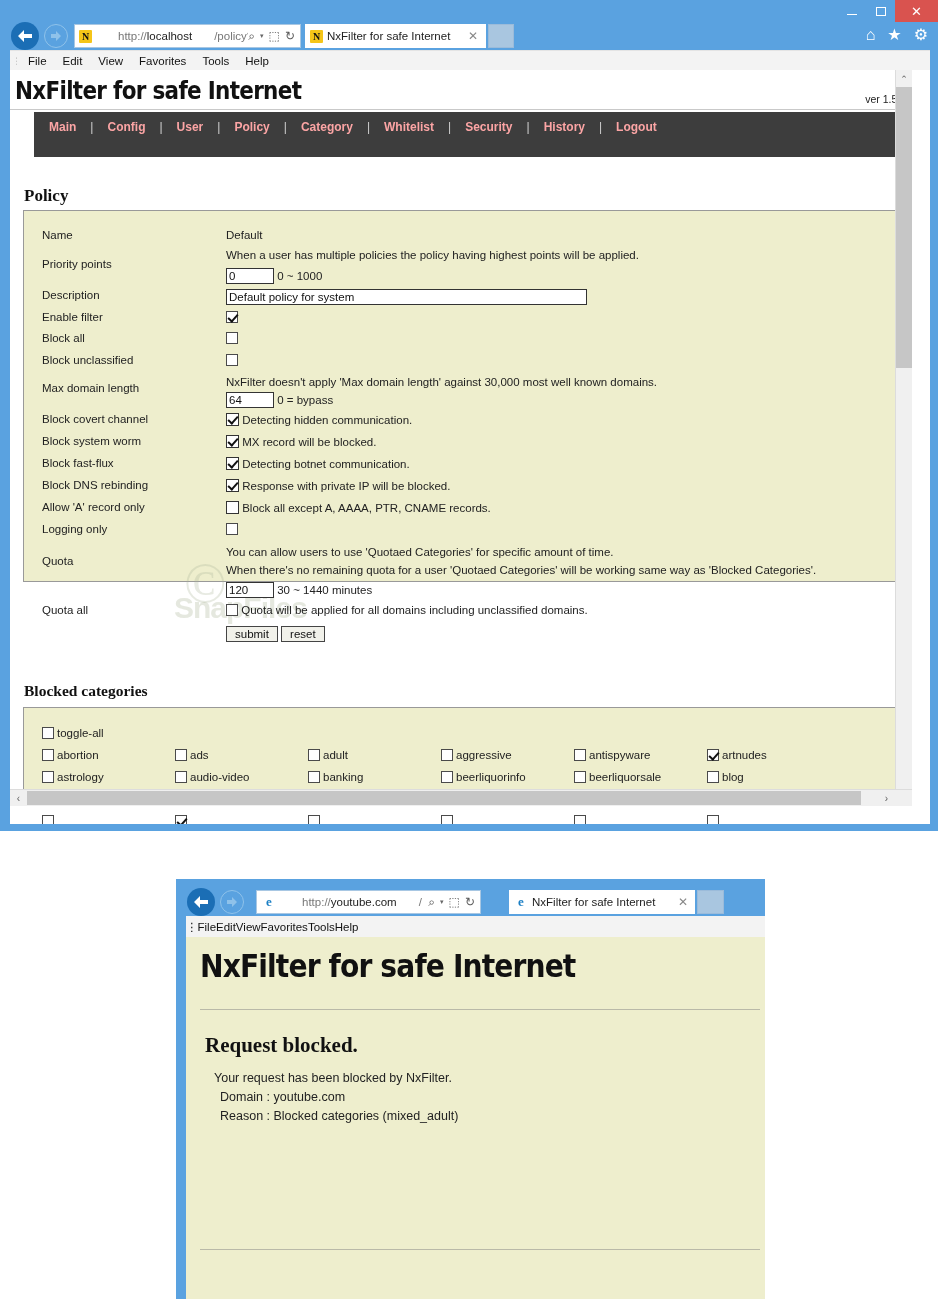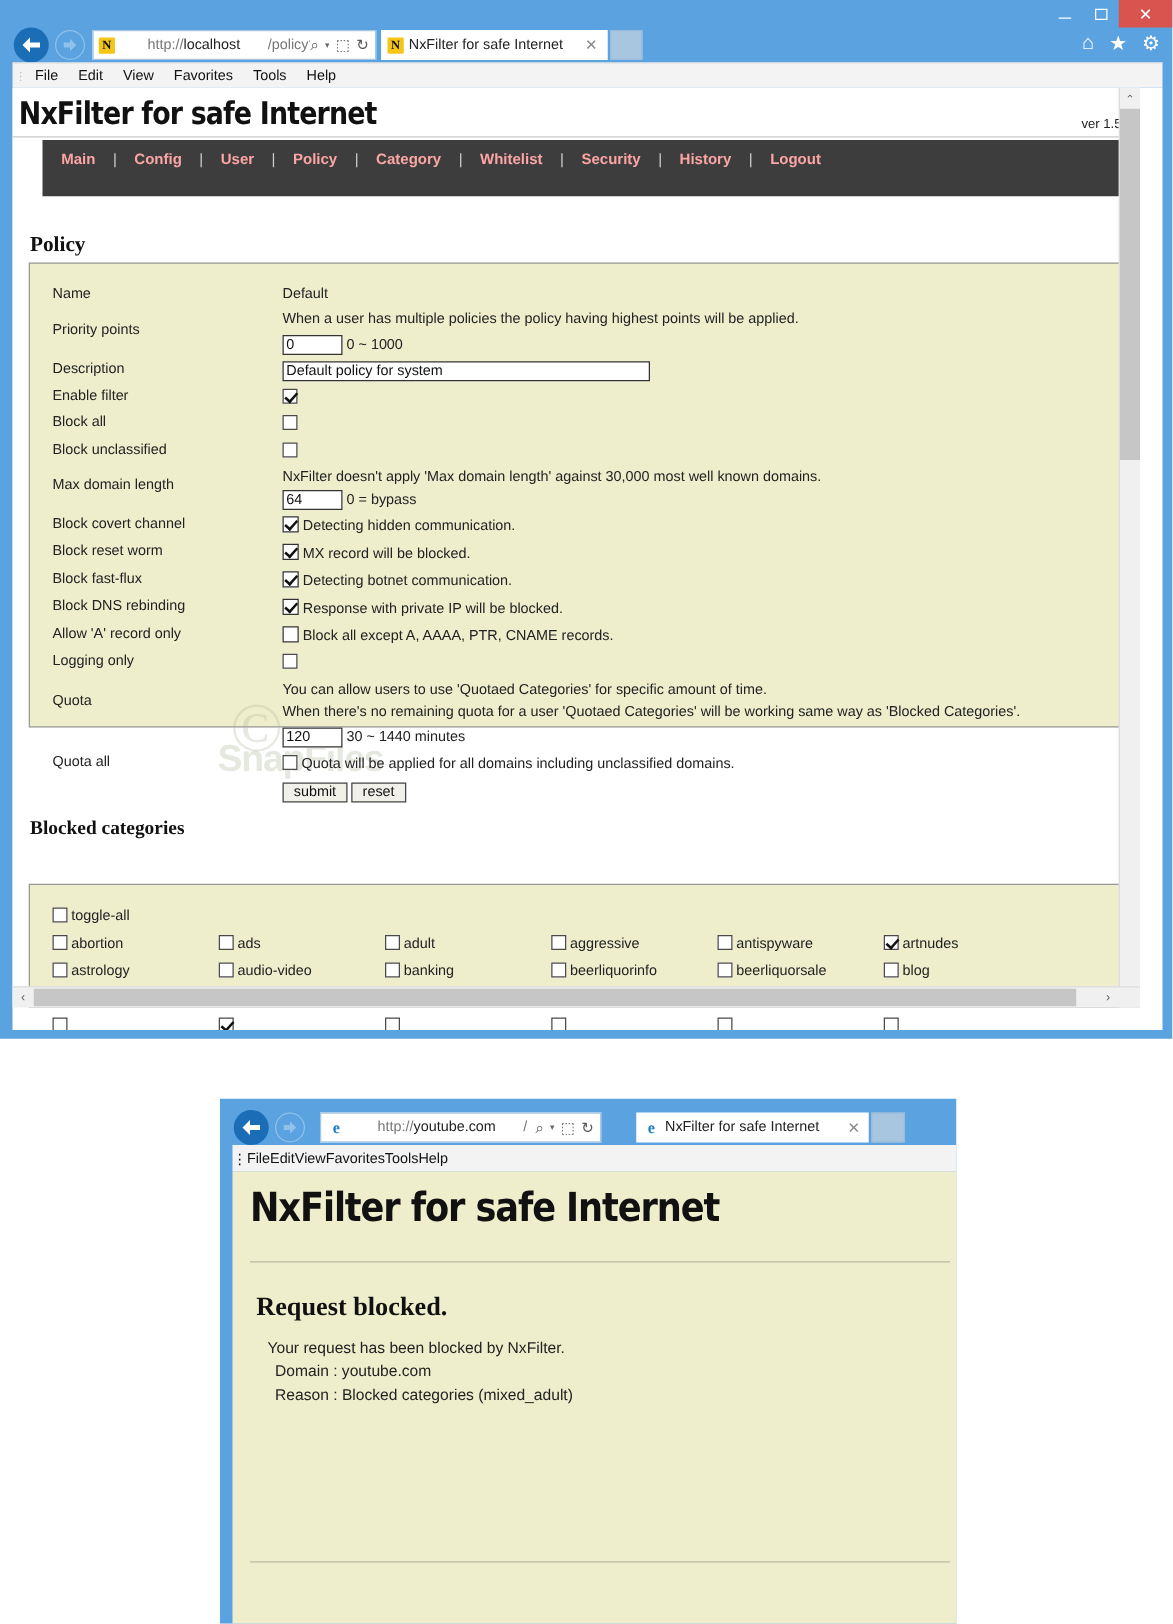--- a/index.html
+++ b/index.html
@@ -173,21 +173,21 @@
     font-weight: bold; font-size: 17px; color: #111;
   }
   .panel {
     position: absolute;
     background: #eeeecd;
     border: 1px solid #999;
     box-sizing: border-box;
   }
   .panel-policy { left: 13px; top: 140px; width: 889px; height: 372px; }
   .h2-blocked {
-    position: absolute; left: 14px; top: 584px;
+    position: absolute; left: 14px; top: 612px;
     font-family: "Liberation Serif", serif;
     font-weight: bold; font-size: 15.5px; color: #111;
   }
   .panel-blocked { left: 13px; top: 637px; width: 889px; height: 99px; }
 
   .frow {
     position: absolute; left: 0; width: 100%;
     font-size: 11.5px; color: #222;
   }
   .flabel { position: absolute; left: 18px; white-space: nowrap; }
@@ -198,21 +198,21 @@
     font-family: "Liberation Sans", sans-serif;
     font-size: 11.5px;
     border: 1px solid #333;
     background: #ffffff;
     box-sizing: border-box;
     padding: 0 2px;
     height: 16px;
     color: #111;
   }
   .tin-num { width: 48px; }
-  .tin-desc { width: 294px; }
+  .tin-desc { width: 361px; }
 
   .cbx {
     display: inline-block; vertical-align: -2px;
     width: 12px; height: 12px;
     border: 1px solid #4a4a4a;
     background: #fefefe;
     box-sizing: border-box;
     position: relative;
   }
   .cbx.big { width: 13px; height: 13px; border: 1px solid #333; }
@@ -484,21 +484,21 @@
         <div class="frow" style="top:181px;">
           <span class="fval"><input type="text" class="tin tin-num" value="64" style=""> <span>0 = bypass</span></span>
         </div>
 
         <div class="frow" style="top:202px;">
           <span class="flabel">Block covert channel</span>
           <span class="fval"><span class="cbx big checked"></span> <span>Detecting hidden communication.</span></span>
         </div>
 
         <div class="frow" style="top:224px;">
-          <span class="flabel">Block reset worm</span>
+          <span class="flabel">Block system worm</span>
           <span class="fval"><span class="cbx big checked"></span> <span>MX record will be blocked.</span></span>
         </div>
 
         <div class="frow" style="top:246px;">
           <span class="flabel">Block fast-flux</span>
           <span class="fval"><span class="cbx big checked"></span> <span>Detecting botnet communication.</span></span>
         </div>
 
         <div class="frow" style="top:268px;">
           <span class="flabel">Block DNS rebinding</span>

